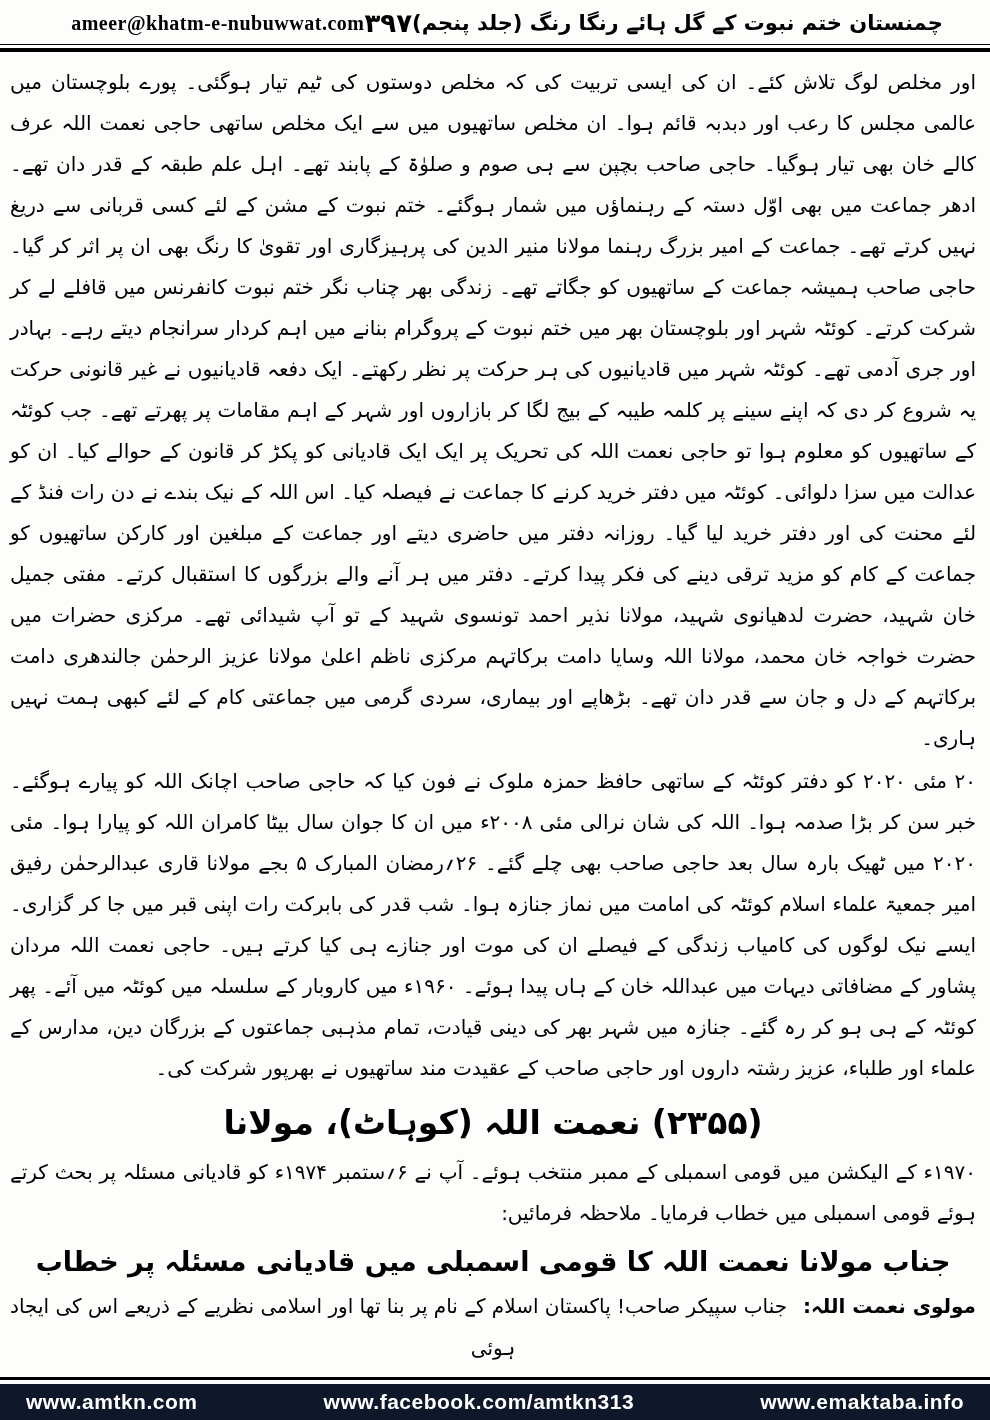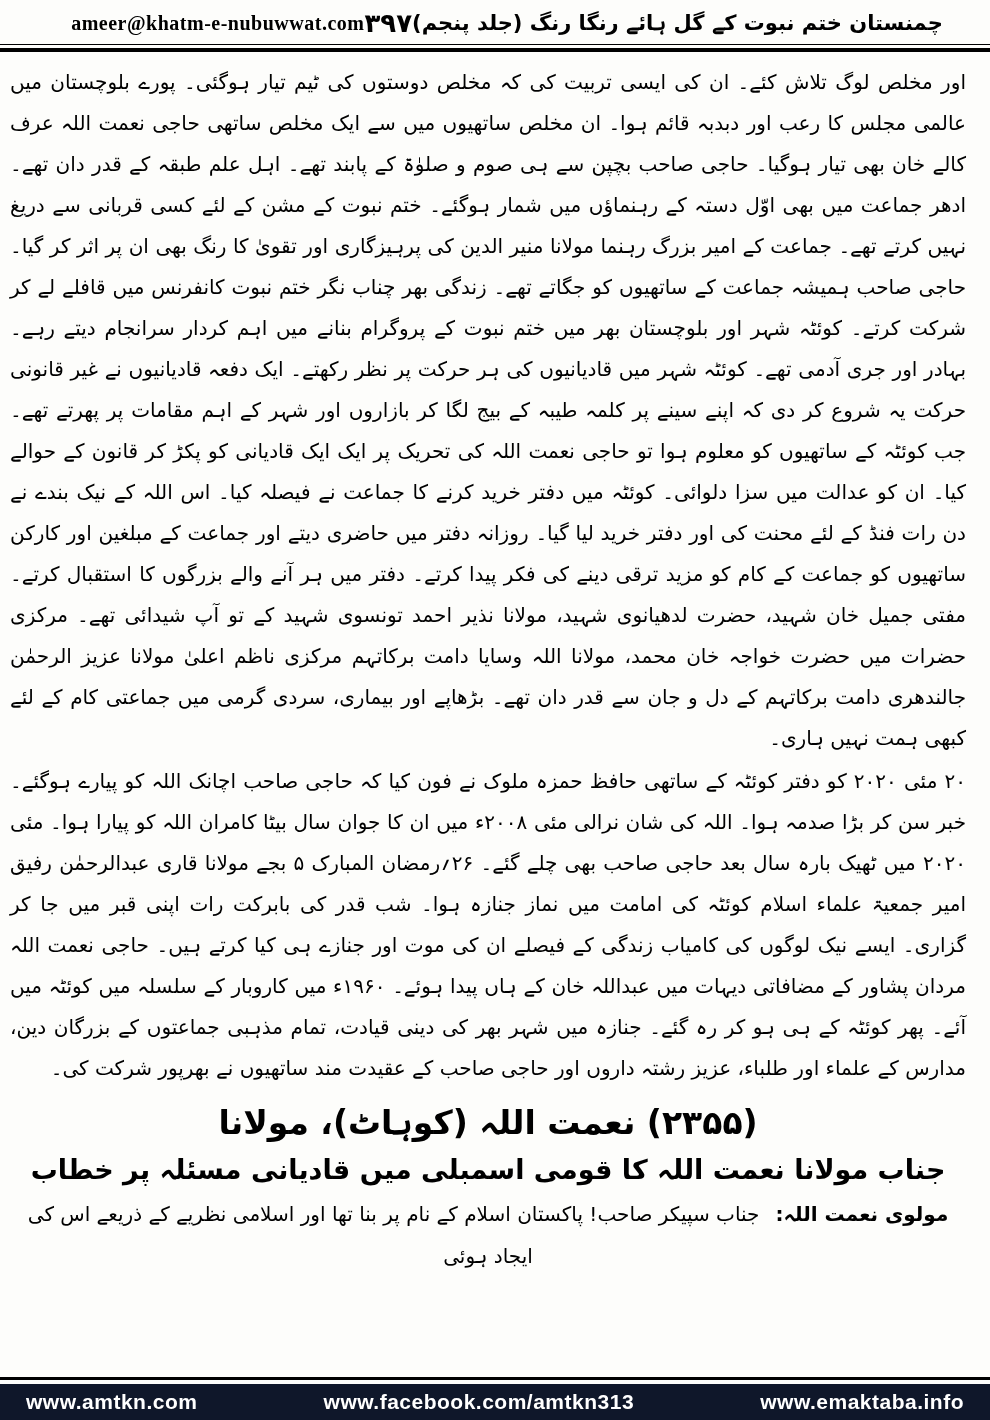--- a/index.html
+++ b/index.html
@@ -31,21 +31,21 @@
   }
   .header-rule{
     height:3px;
     border-top:1px solid #000;
     border-bottom:4px solid #000;
     margin:2px 0 6px 0;
   }
   
   .body-text{
     direction:rtl;
-    padding:4px 24px 0 10px;
+    padding:4px 14px 0 10px;
   }
   .para{
     font-size:20px;
     line-height:41px;
     text-align:justify;
     text-justify:inter-word;
     margin:0 0 2px 0;
   }
   .entry-heading{
     text-align:center;
@@ -97,20 +97,21 @@
   </div>
 
   <div class="header-rule"></div>
 
   <div class="body-text">
     <p class="para">اور مخلص لوگ تلاش کئے۔ ان کی ایسی تربیت کی کہ مخلص دوستوں کی ٹیم تیار ہوگئی۔ پورے بلوچستان میں عالمی مجلس کا رعب اور دبدبہ قائم ہوا۔ ان مخلص ساتھیوں میں سے ایک مخلص ساتھی حاجی نعمت اللہ عرف کالے خان بھی تیار ہوگیا۔ حاجی صاحب بچپن سے ہی صوم و صلوٰۃ کے پابند تھے۔ اہل علم طبقہ کے قدر دان تھے۔ ادھر جماعت میں بھی اوّل دستہ کے رہنماؤں میں شمار ہوگئے۔ ختم نبوت کے مشن کے لئے کسی قربانی سے دریغ نہیں کرتے تھے۔ جماعت کے امیر بزرگ رہنما مولانا منیر الدین کی پرہیزگاری اور تقویٰ کا رنگ بھی ان پر اثر کر گیا۔ حاجی صاحب ہمیشہ جماعت کے ساتھیوں کو جگاتے تھے۔ زندگی بھر چناب نگر ختم نبوت کانفرنس میں قافلے لے کر شرکت کرتے۔ کوئٹہ شہر اور بلوچستان بھر میں ختم نبوت کے پروگرام بنانے میں اہم کردار سرانجام دیتے رہے۔ بہادر اور جری آدمی تھے۔ کوئٹہ شہر میں قادیانیوں کی ہر حرکت پر نظر رکھتے۔ ایک دفعہ قادیانیوں نے غیر قانونی حرکت یہ شروع کر دی کہ اپنے سینے پر کلمہ طیبہ کے بیج لگا کر بازاروں اور شہر کے اہم مقامات پر پھرتے تھے۔ جب کوئٹہ کے ساتھیوں کو معلوم ہوا تو حاجی نعمت اللہ کی تحریک پر ایک ایک قادیانی کو پکڑ کر قانون کے حوالے کیا۔ ان کو عدالت میں سزا دلوائی۔ کوئٹہ میں دفتر خرید کرنے کا جماعت نے فیصلہ کیا۔ اس اللہ کے نیک بندے نے دن رات فنڈ کے لئے محنت کی اور دفتر خرید لیا گیا۔ روزانہ دفتر میں حاضری دیتے اور جماعت کے مبلغین اور کارکن ساتھیوں کو جماعت کے کام کو مزید ترقی دینے کی فکر پیدا کرتے۔ دفتر میں ہر آنے والے بزرگوں کا استقبال کرتے۔ مفتی جمیل خان شہید، حضرت لدھیانوی شہید، مولانا نذیر احمد تونسوی شہید کے تو آپ شیدائی تھے۔ مرکزی حضرات میں حضرت خواجہ خان محمد، مولانا اللہ وسایا دامت برکاتہم مرکزی ناظم اعلیٰ مولانا عزیز الرحمٰن جالندھری دامت برکاتہم کے دل و جان سے قدر دان تھے۔ بڑھاپے اور بیماری، سردی گرمی میں جماعتی کام کے لئے کبھی ہمت نہیں ہاری۔</p>
     <p class="para">۲۰ مئی ۲۰۲۰ کو دفتر کوئٹہ کے ساتھی حافظ حمزہ ملوک نے فون کیا کہ حاجی صاحب اچانک اللہ کو پیارے ہوگئے۔ خبر سن کر بڑا صدمہ ہوا۔ اللہ کی شان نرالی مئی ۲۰۰۸ء میں ان کا جوان سال بیٹا کامران اللہ کو پیارا ہوا۔ مئی ۲۰۲۰ میں ٹھیک بارہ سال بعد حاجی صاحب بھی چلے گئے۔ ۲۶؍رمضان المبارک ۵ بجے مولانا قاری عبدالرحمٰن رفیق امیر جمعیۃ علماء اسلام کوئٹہ کی امامت میں نماز جنازہ ہوا۔ شب قدر کی بابرکت رات اپنی قبر میں جا کر گزاری۔ ایسے نیک لوگوں کی کامیاب زندگی کے فیصلے ان کی موت اور جنازے ہی کیا کرتے ہیں۔ حاجی نعمت اللہ مردان پشاور کے مضافاتی دیہات میں عبداللہ خان کے ہاں پیدا ہوئے۔ ۱۹۶۰ء میں کاروبار کے سلسلہ میں کوئٹہ میں آئے۔ پھر کوئٹہ کے ہی ہو کر رہ گئے۔ جنازہ میں شہر بھر کی دینی قیادت، تمام مذہبی جماعتوں کے بزرگان دین، مدارس کے علماء اور طلباء، عزیز رشتہ داروں اور حاجی صاحب کے عقیدت مند ساتھیوں نے بھرپور شرکت کی۔</p>
 
     <div class="entry-heading">(۲۳۵۵) نعمت اللہ (کوہاٹ)، مولانا</div>
 
+    <p class="para">۱۹۷۰ء کے الیکشن میں قومی اسمبلی کے ممبر منتخب ہوئے۔ آپ نے ۶؍ستمبر ۱۹۷۴ء کو قادیانی مسئلہ پر بحث کرتے ہوئے قومی اسمبلی میں خطاب فرمایا۔ ملاحظہ فرمائیں:</p>
 
     <div class="speech-heading">جناب مولانا نعمت اللہ کا قومی اسمبلی میں قادیانی مسئلہ پر خطاب</div>
 
     <p class="speech-para">
       <span class="speaker">مولوی نعمت اللہ:</span><span>جناب سپیکر صاحب! پاکستان اسلام کے نام پر بنا تھا اور اسلامی نظریے کے ذریعے اس کی ایجاد ہوئی</span>
     </p>
   </div>
 
   <div class="footer">
     <div class="footer-rule"></div>

